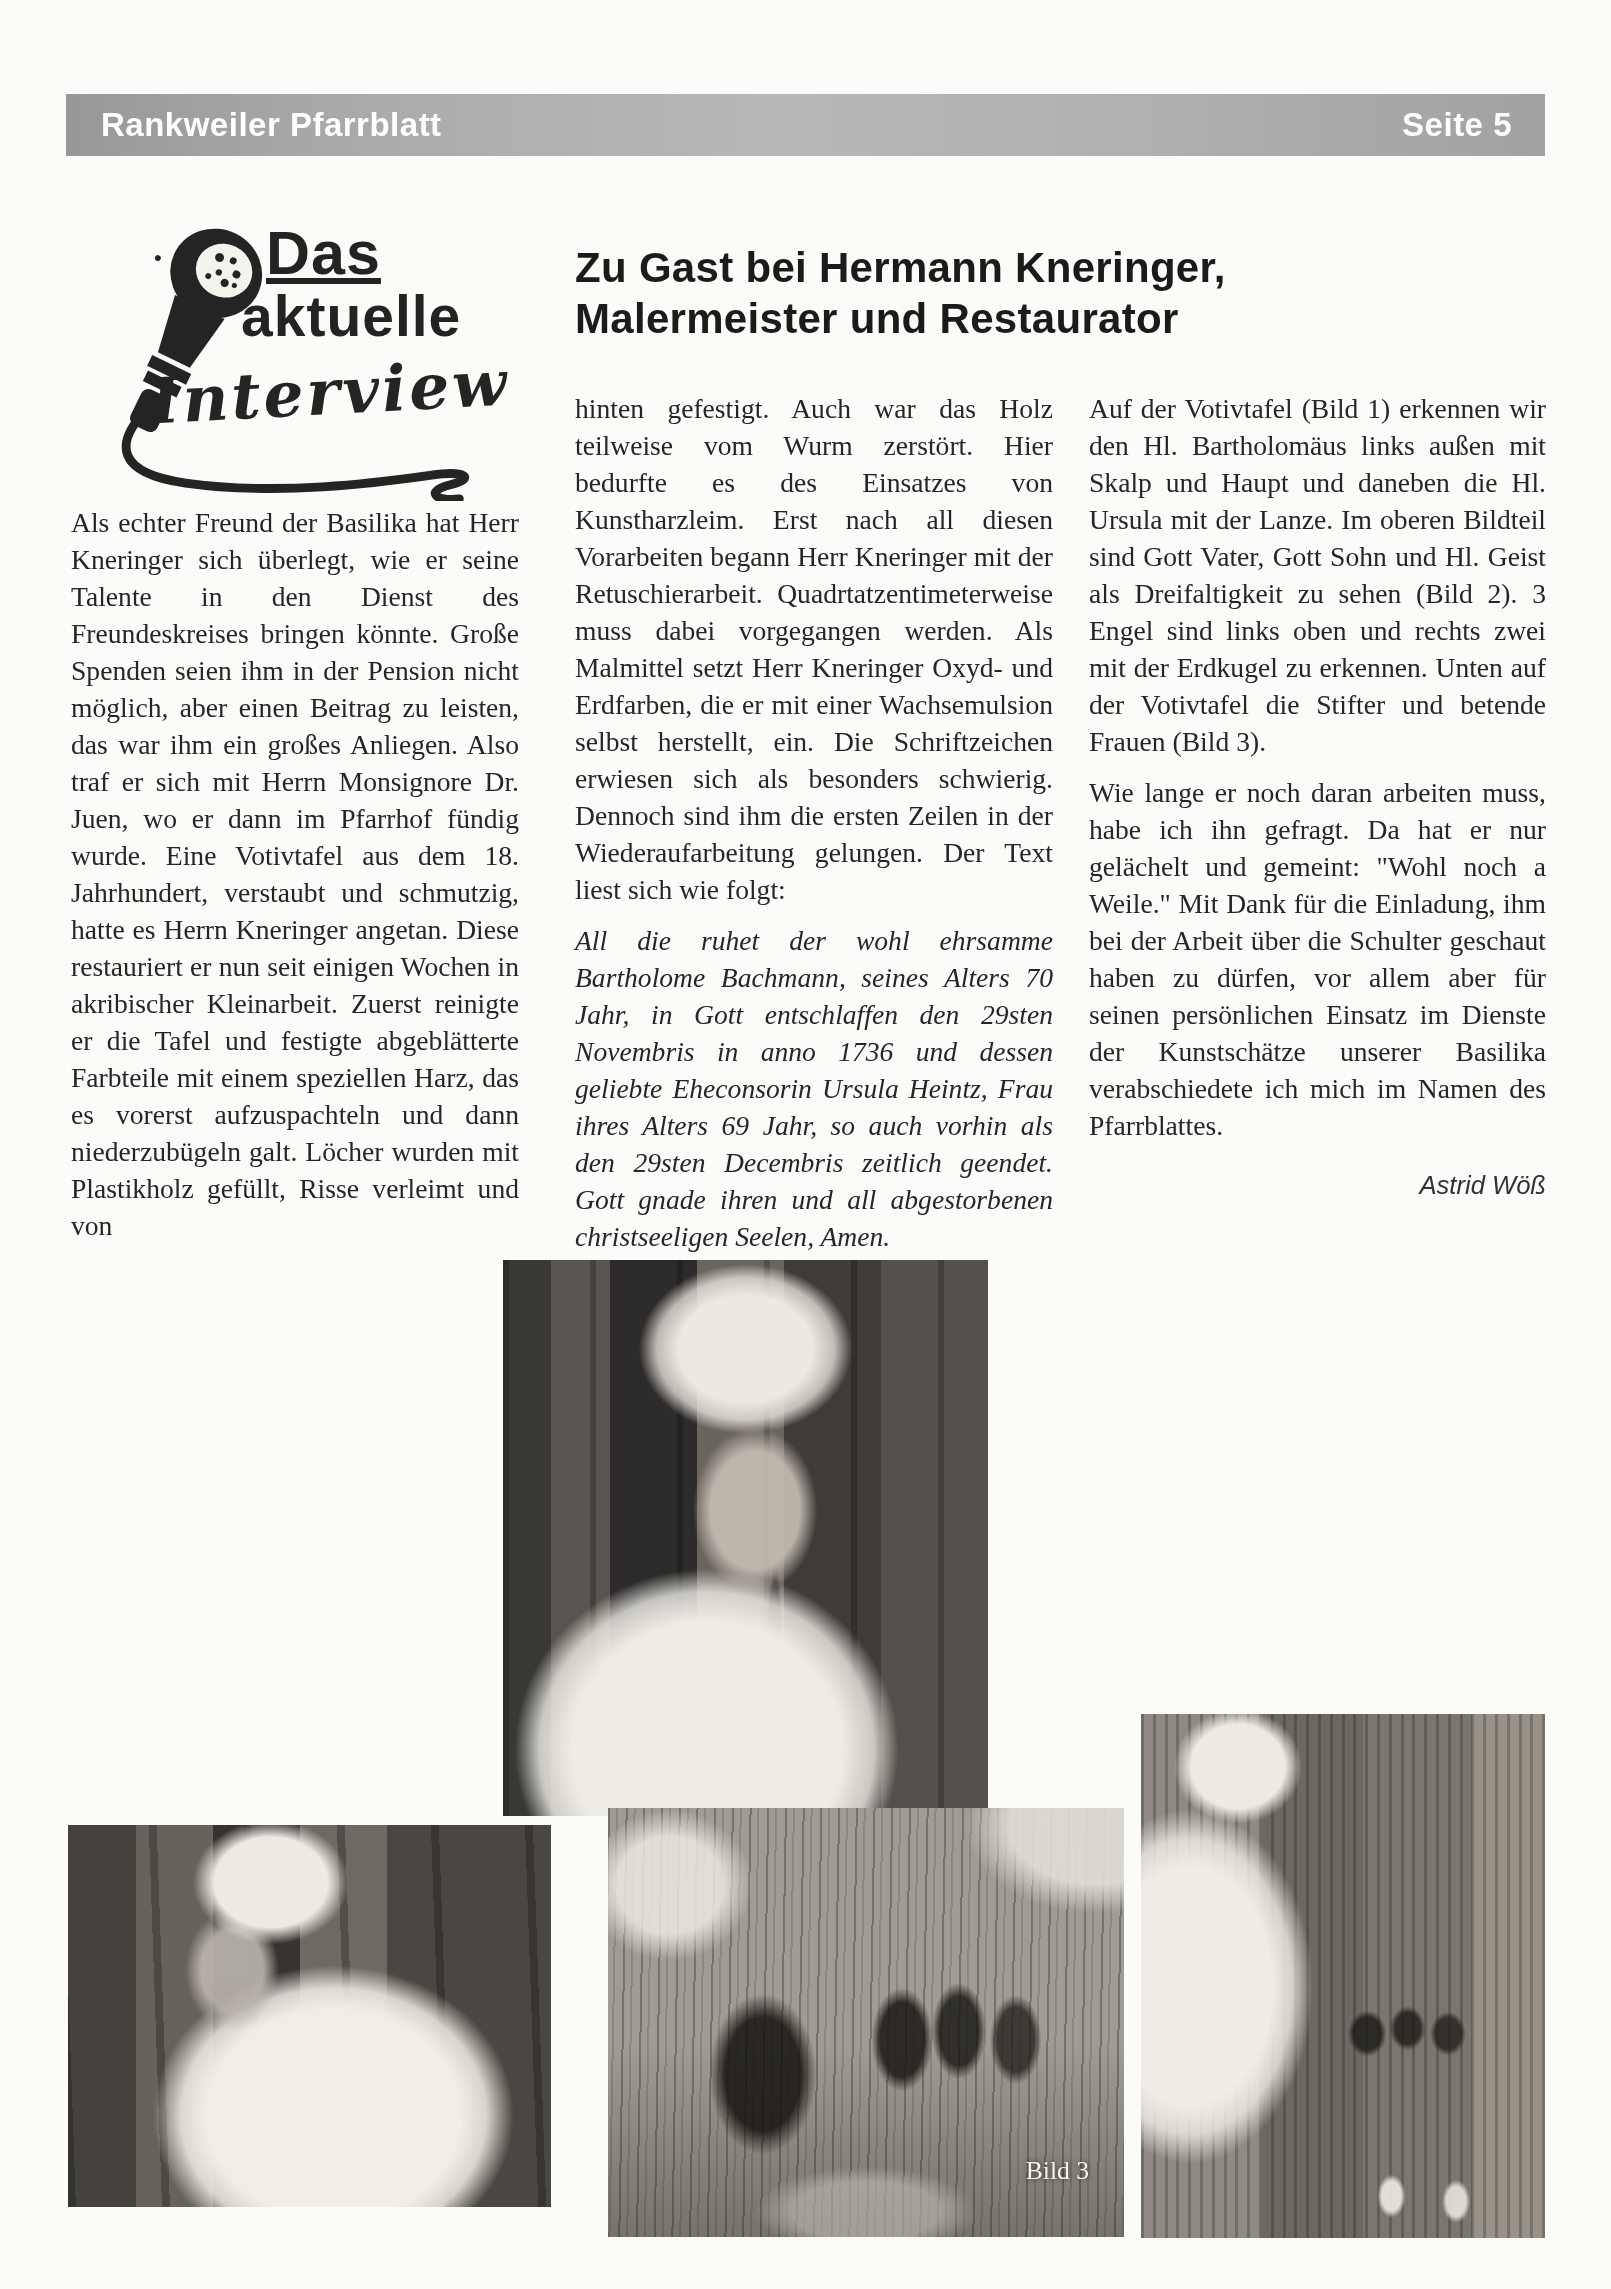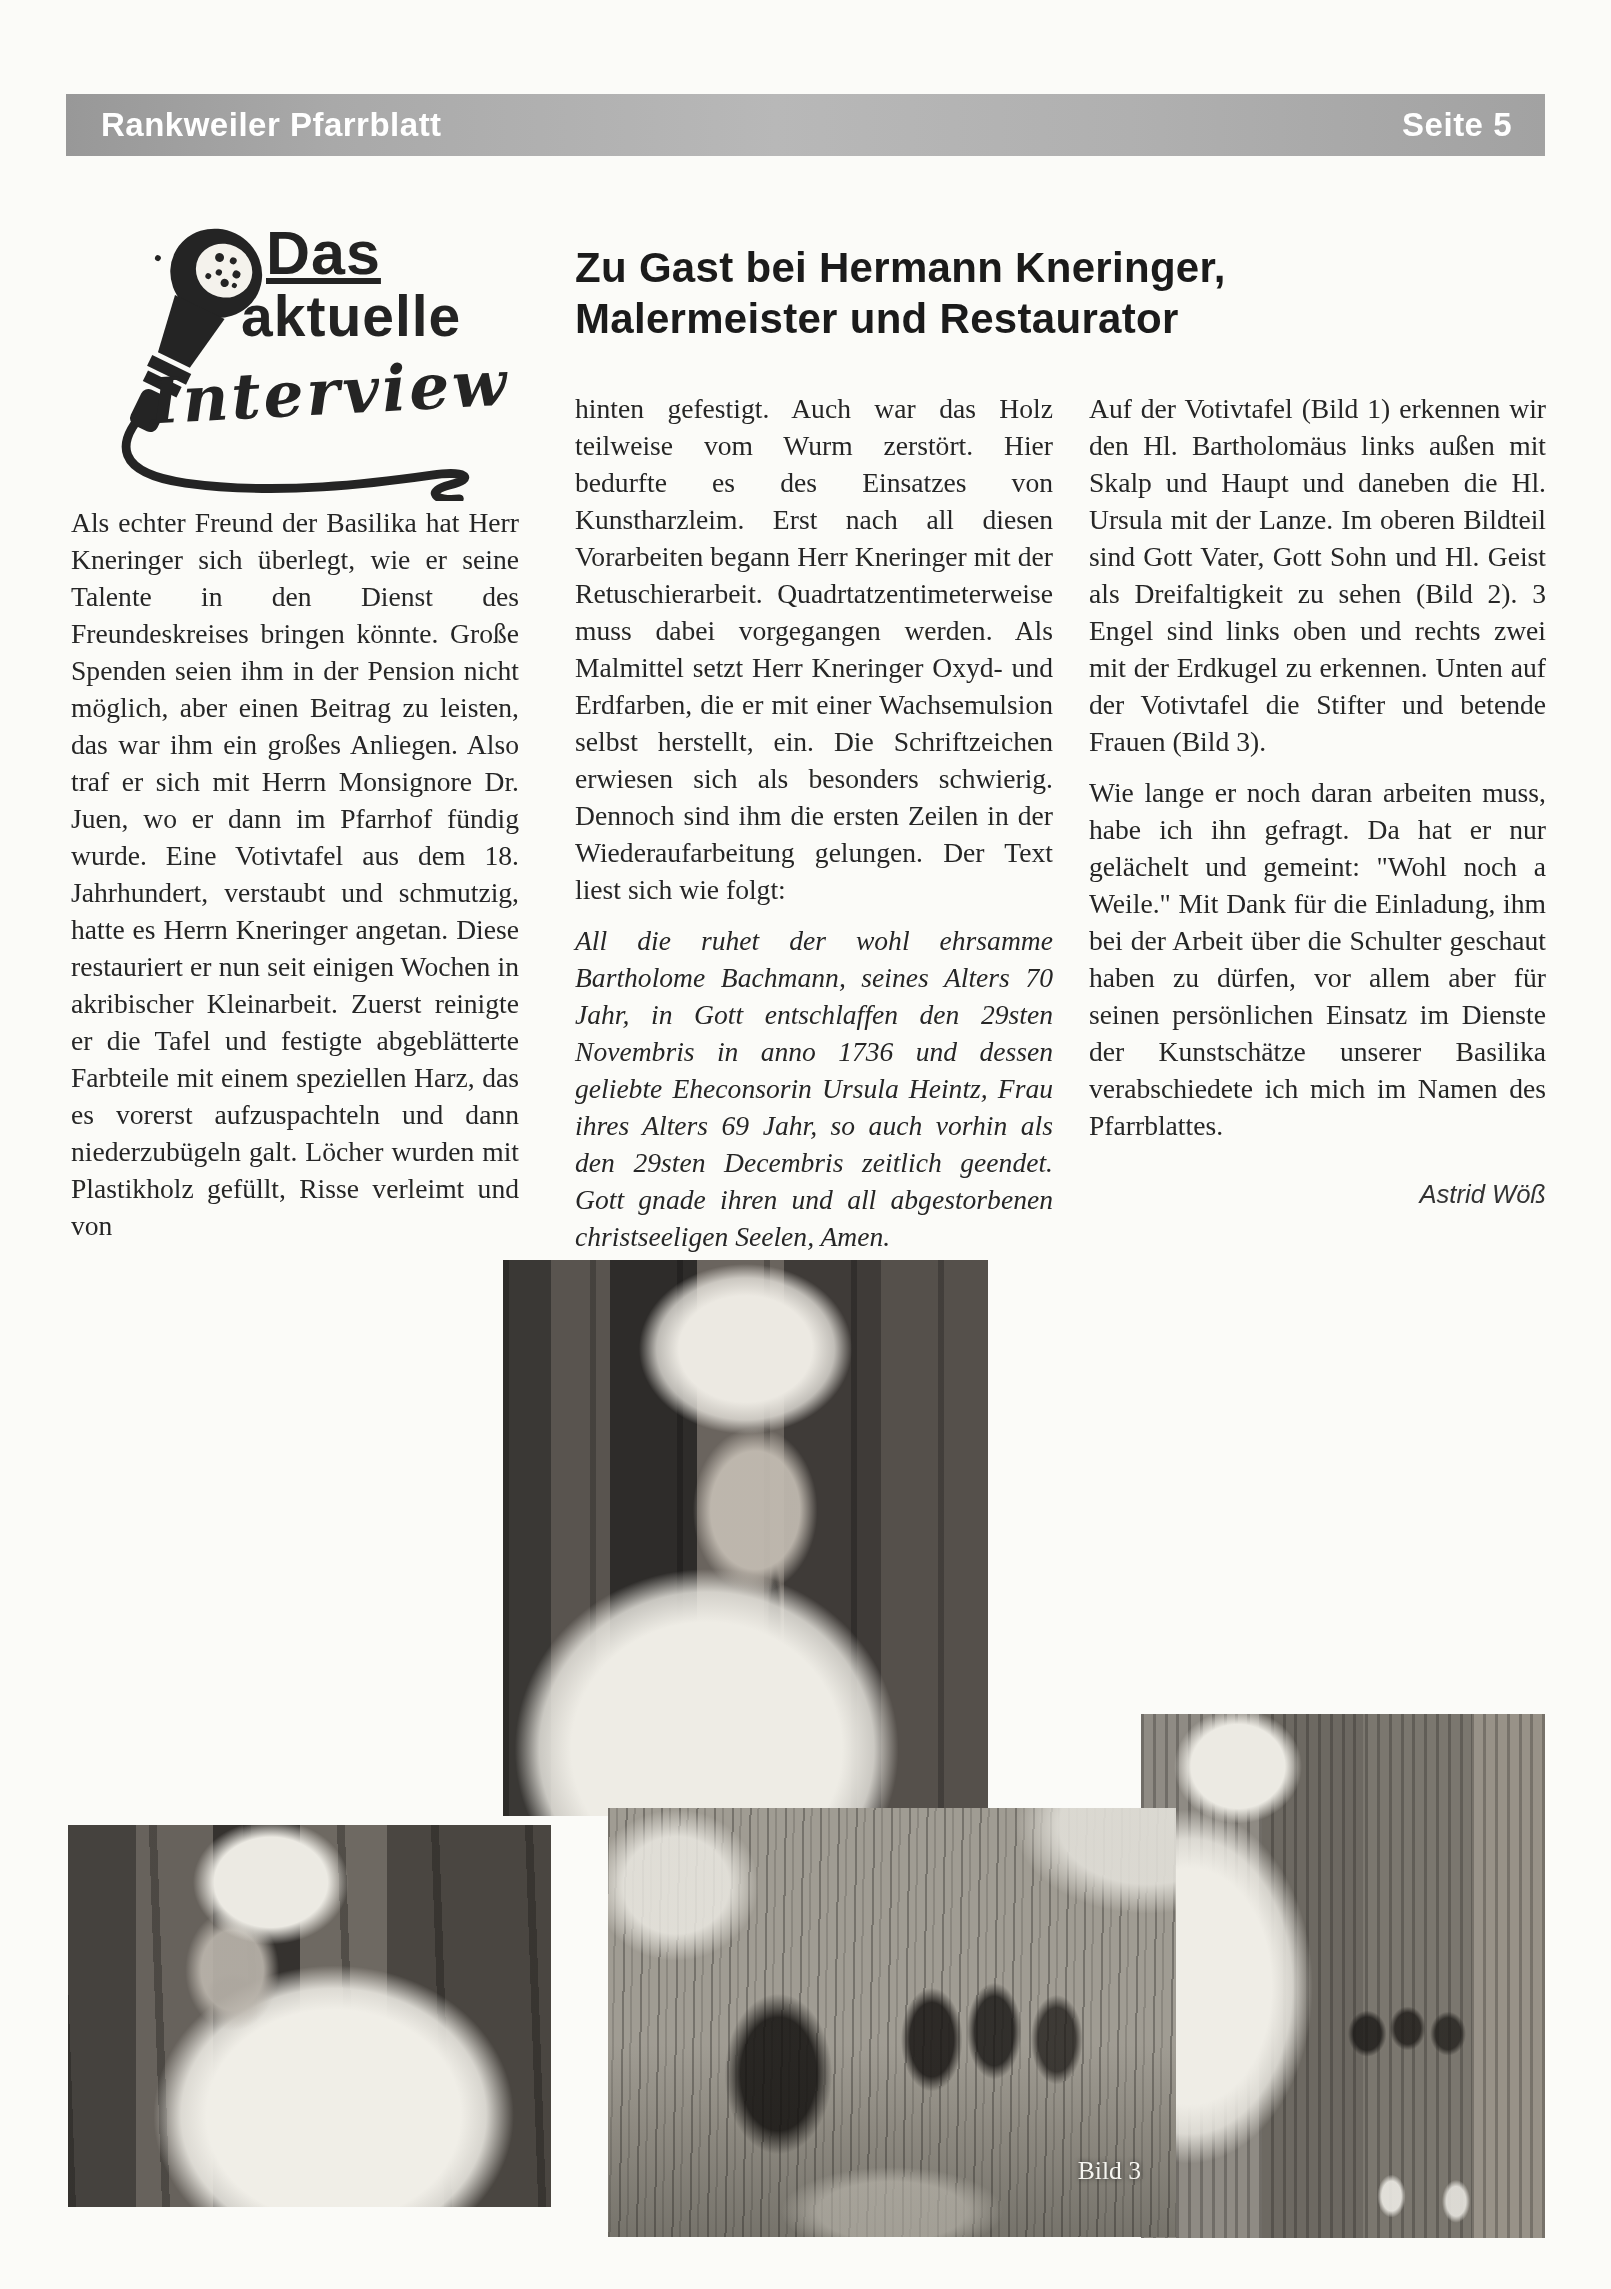--- a/index.html
+++ b/index.html
@@ -48,21 +48,21 @@
     position:absolute;font-size:27.6px;line-height:37px;
     text-align:justify;color:#262626;hyphens:auto;-webkit-hyphens:auto;
   }
   .col p{margin:0 0 13.8px 0;}
   .col p:last-child{margin-bottom:16px;}
   .col-left{left:71px;top:504px;width:448px;}
   .col-mid{left:575px;top:390px;width:478px;}
   .col-right{left:1089px;top:390px;width:457px;}
   .quote{font-style:italic;}
   .byline{
-    margin-top:32px;text-align:right;
+    margin-top:23px;text-align:right;
     font-family:"Liberation Sans",sans-serif;font-style:italic;
     font-size:25.6px;color:#333;
   }
   
   .photo{position:absolute;overflow:hidden;}
   .cap{
     position:absolute;color:#f5f4ef;
     font-family:"Liberation Serif",serif;font-size:25.6px;
     text-shadow:0 0 4.9px rgba(0,0,0,.65);
   }
@@ -115,21 +115,21 @@
     left:68px;top:1825px;width:483px;height:382px;
     background:
       radial-gradient(ellipse 118px 94px at 42% 15%,#eceae3 0 48%,transparent 66%),
       radial-gradient(ellipse 69px 89px at 34% 38%,rgba(188,182,173,.9) 0 45%,transparent 68%),
       radial-gradient(ellipse 231px 192px at 55% 76%,#f0eee7 0 55%,rgba(240,238,231,.85) 66%,transparent 78%),
       radial-gradient(ellipse 39px 29.6px at 34% 44%,rgba(25,23,21,.75) 0 45%,transparent 68%),
       repeating-linear-gradient(88deg,rgba(15,14,12,.3) 0 7.9px,transparent 7.9px 94px),
       linear-gradient(90deg,#45423e 0 14%,#67625c 14% 30%,#35322f 30% 48%,#6e6962 48% 66%,#4a4641 66% 100%);
   }
   .photo-bild3{
-    left:608px;top:1808px;width:568px;height:429px;
+    left:608px;top:1808px;width:516px;height:429px;
     background:
       radial-gradient(ellipse 177px 118px at 95% 4%,rgba(225,223,216,.9) 0 50%,transparent 75%),
       radial-gradient(ellipse 118px 108px at 12% 18%,rgba(235,233,226,.85) 0 45%,transparent 70%),
       radial-gradient(ellipse 79px 118px at 30% 62%,rgba(20,18,16,.85) 0 48%,transparent 68%),
       radial-gradient(ellipse 44px 74px at 57% 54%,rgba(25,22,20,.85) 0 50%,transparent 70%),
       radial-gradient(ellipse 39px 69px at 68% 52%,rgba(22,20,18,.8) 0 50%,transparent 70%),
       radial-gradient(ellipse 37px 64px at 79% 54%,rgba(28,25,22,.75) 0 50%,transparent 70%),
       radial-gradient(ellipse 148px 59px at 50% 94%,rgba(192,188,178,.6) 0 50%,transparent 75%),
       repeating-linear-gradient(91deg,rgba(20,18,16,.3) 0 2px,transparent 2px 7.9px,rgba(20,18,16,.15) 7.9px 9.9px,transparent 9.9px 17.7px),
       linear-gradient(180deg,#a09c93 0 55%,#8d8980 75%,#76736b 100%);

